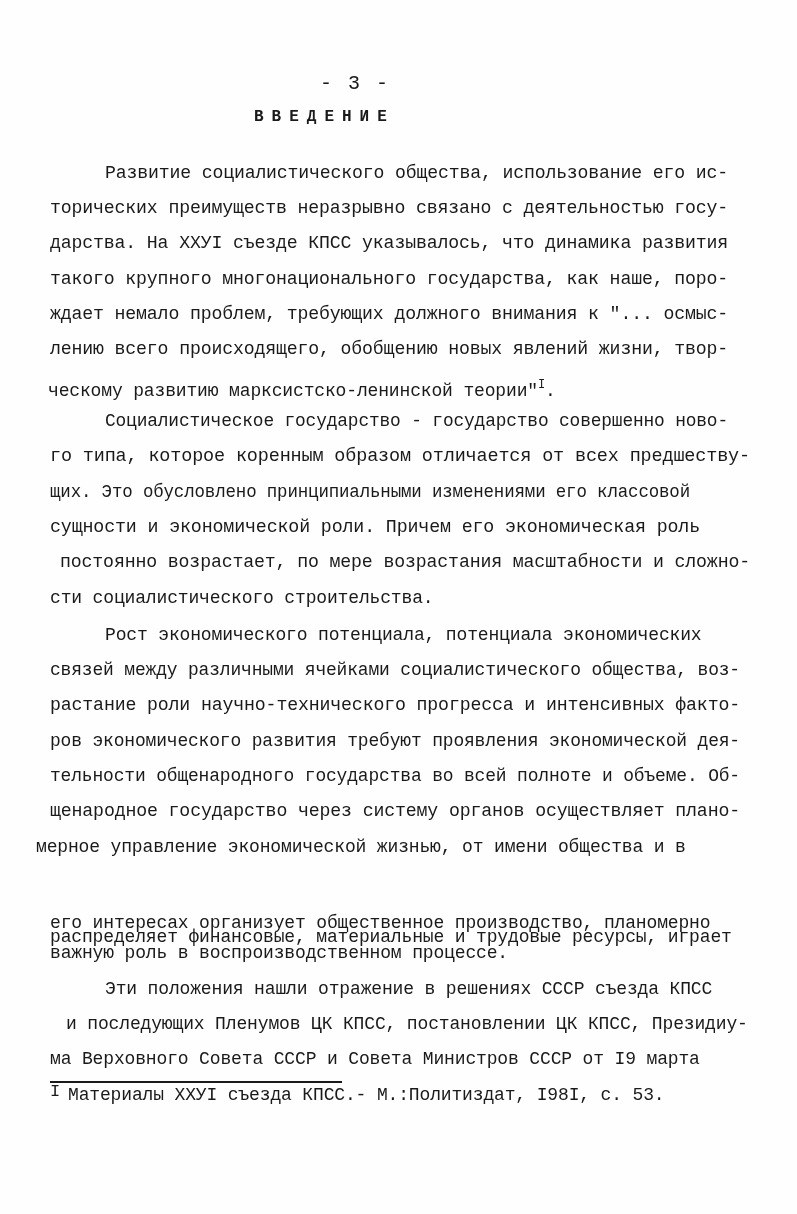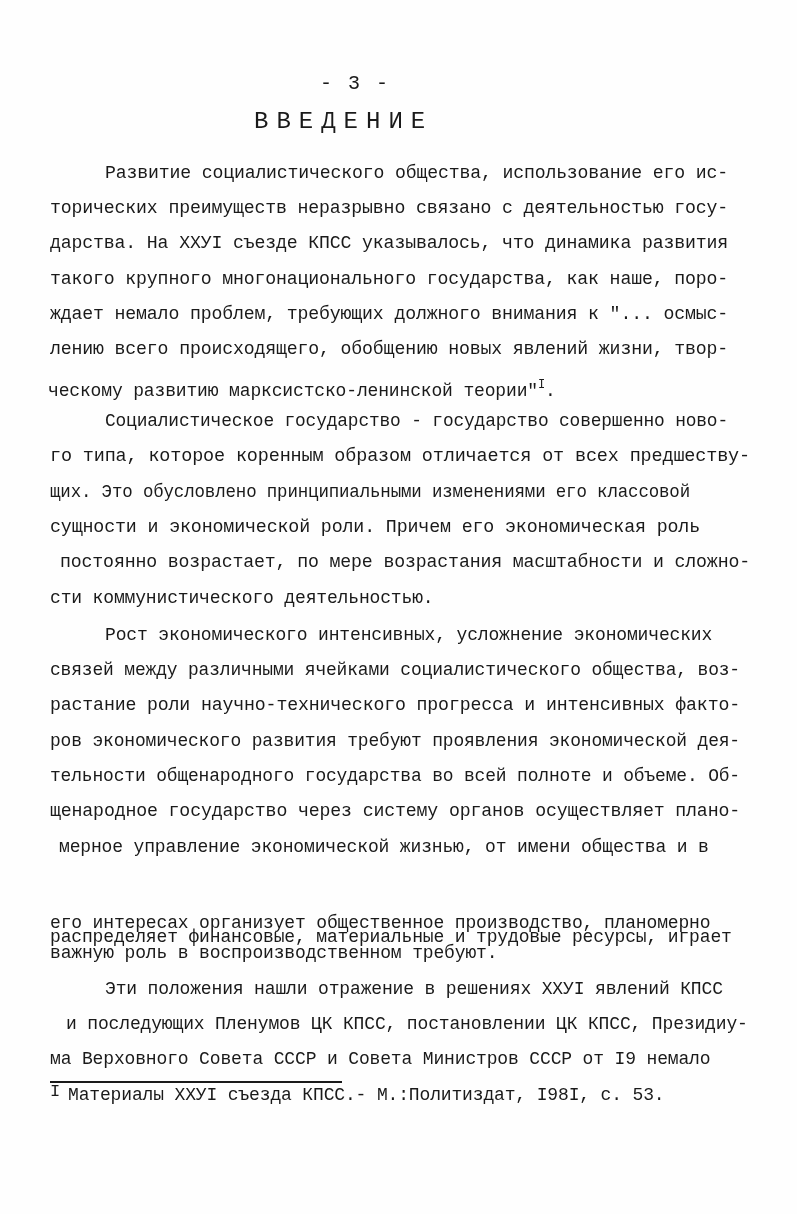--- a/index.html
+++ b/index.html
@@ -7,21 +7,21 @@
     width: 797px; height: 1214px; background: #ffffff; position: relative; overflow: hidden;
     font-family: "Liberation Mono", "DejaVu Sans Mono", monospace;
     color: #1a1a1a;
   }
   .page { position: absolute; left: 0; top: 0; width: 797px; height: 1214px; background: #fefefe; }
   .ln {
     position: absolute; white-space: pre; font-size: 18px; line-height: 22px;
     transform-origin: left center; letter-spacing: -0.15px;
   }
   .pagenum { position: absolute; left: 320px; top: 72px; font-size: 20px; white-space: pre; letter-spacing: 2px; }
-  .title { position: absolute; left: 254px; top: 108px; font-size: 24px; letter-spacing: 8px; white-space: pre; font-weight: normal; }
+  .title { position: absolute; left: 254px; top: 108px; font-size: 16px; letter-spacing: 8px; white-space: pre; font-weight: bold; }
   .rule { position: absolute; left: 50px; top: 1081px; width: 292px; height: 2px; background: #1a1a1a; }
   .fnmark { position: absolute; left: 50px; top: 1082px; font-size: 17px; white-space: pre; }
   sup { font-size: 12px; vertical-align: 8px; }
 </style>
 </head>
 <body>
 
 <div class="page">
 
   <div class="pagenum">- 3 -</div>
@@ -36,40 +36,40 @@
     <div class="ln" style="left: 50px; top: 338px; width: auto; transform: scaleX(1.01034);">лению всего происходящего, обобщению новых явлений жизни, твор-</div>
     <div class="ln" style="left:48px;top:374px"><span>ческому развитию марксистско-ленинской теории"</span><sup>I</sup><span>.</span></div>
   </div>
 
   <div>
     <div class="ln" style="left: 105px; top: 410px; width: auto; transform: scaleX(0.991298);">Социалистическое государство - государство совершенно ново-</div>
     <div class="ln" style="left: 50px; top: 445px; width: auto; transform: scaleX(1.02682);">го типа, которое коренным образом отличается от всех предшеству-</div>
     <div class="ln" style="left: 50px; top: 481px; width: auto; transform: scaleX(0.969078);">щих. Это обусловлено принципиальными изменениями его классовой</div>
     <div class="ln" style="left: 50px; top: 516px; width: auto; transform: scaleX(1.01704);">сущности и экономической роли. Причем его экономическая роль</div>
     <div class="ln" style="left: 60px; top: 551px; width: auto; transform: scaleX(1.01215);">постоянно возрастает, по мере возрастания масштабности и сложно-</div>
-    <div class="ln" style="left:50px;top:587px">сти коммунистического деятельностью.</div>
+    <div class="ln" style="left:50px;top:587px">сти социалистического строительства.</div>
   </div>
 
   <div>
-    <div class="ln" style="left:105px;top:624px">Рост экономического интенсивных, усложнение экономических</div>
+    <div class="ln" style="left:105px;top:624px">Рост экономического потенциала, потенциала экономических</div>
     <div class="ln" style="left: 50px; top: 659px; width: auto; transform: scaleX(0.99657);">связей между различными ячейками социалистического общества, воз-</div>
     <div class="ln" style="left: 50px; top: 694px; width: auto; transform: scaleX(1.01215);">растание роли научно-технического прогресса и интенсивных факто-</div>
     <div class="ln" style="left: 50px; top: 730px; width: auto; transform: scaleX(0.99657);">ров экономического развития требуют проявления экономической дея-</div>
     <div class="ln" style="left: 50px; top: 765px; width: auto; transform: scaleX(0.99657);">тельности общенародного государства во всей полноте и объеме. Об-</div>
     <div class="ln" style="left: 50px; top: 800px; width: auto; transform: scaleX(1.01215);">щенародное государство через систему органов осуществляет плано-</div>
-    <div class="ln" style="left:59px;top:836px">мерное управление экономической жизнью, от имени общества и в</div>
+    <div class="ln" style="left:36px;top:836px">мерное управление экономической жизнью, от имени общества и в</div>
     <div class="ln" style="left:50px;top:912px">его интересах организует общественное производство, планомерно</div>
     <div class="ln" style="left:50px;top:926px">распределяет финансовые, материальные и трудовые ресурсы, играет</div>
-    <div class="ln" style="left:50px;top:942px">важную роль в воспроизводственном требуют.</div>
+    <div class="ln" style="left:50px;top:942px">важную роль в воспроизводственном процессе.</div>
   </div>
 
   <div>
-    <div class="ln" style="left:105px;top:978px">Эти положения нашли отражение в решениях ХХУI явлений КПСС</div>
+    <div class="ln" style="left:105px;top:978px">Эти положения нашли отражение в решениях СССР съезда КПСС</div>
     <div class="ln" style="left:66px;top:1013px">и последующих Пленумов ЦК КПСС, постановлении ЦК КПСС, Президиу-</div>
-    <div class="ln" style="left:50px;top:1048px">ма Верховного Совета СССР и Совета Министров СССР от I9 немало</div>
+    <div class="ln" style="left:50px;top:1048px">ма Верховного Совета СССР и Совета Министров СССР от I9 марта</div>
   </div>
 
   <div class="rule"></div>
   <div>
     <div class="fnmark">I</div>
     <div class="ln" style="left:68px;top:1084px">Материалы ХХУI съезда КПСС.- М.:Политиздат, I98I, с. 53.</div>
   </div>
 
 </div>
 

